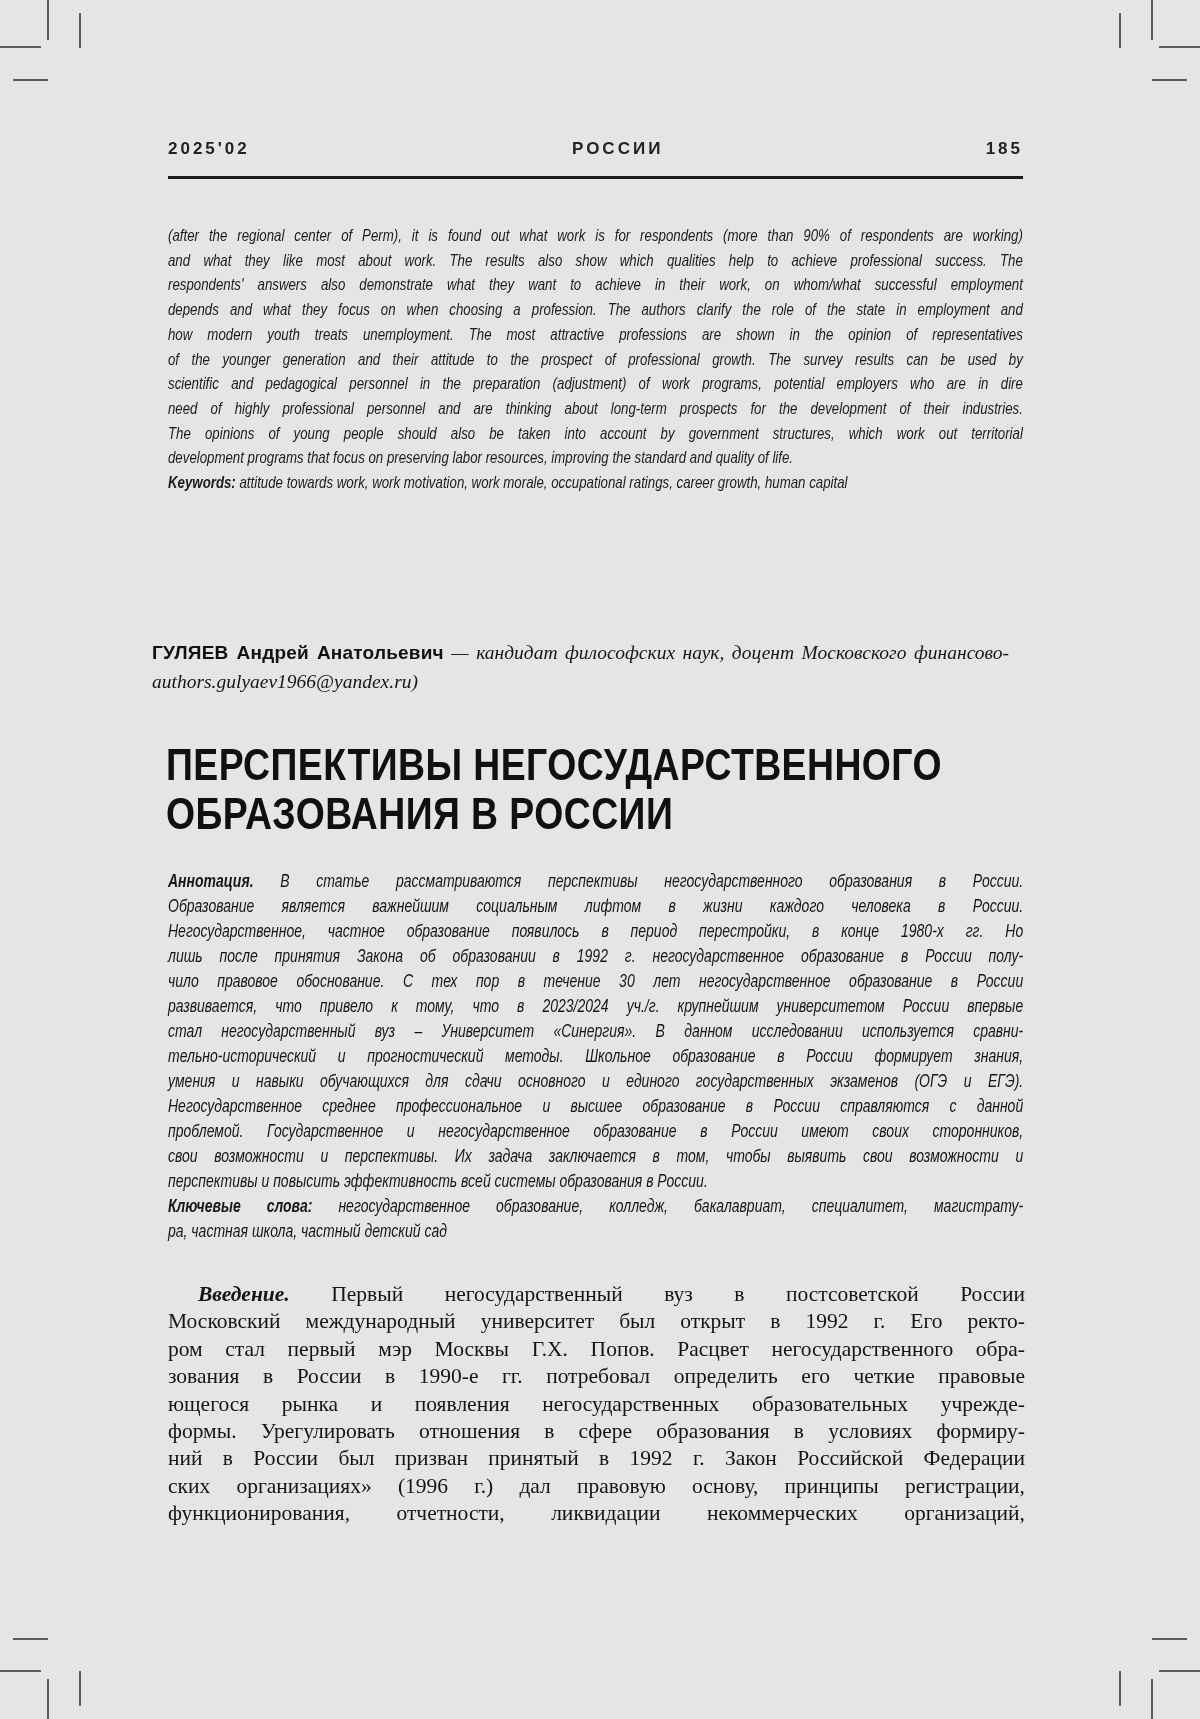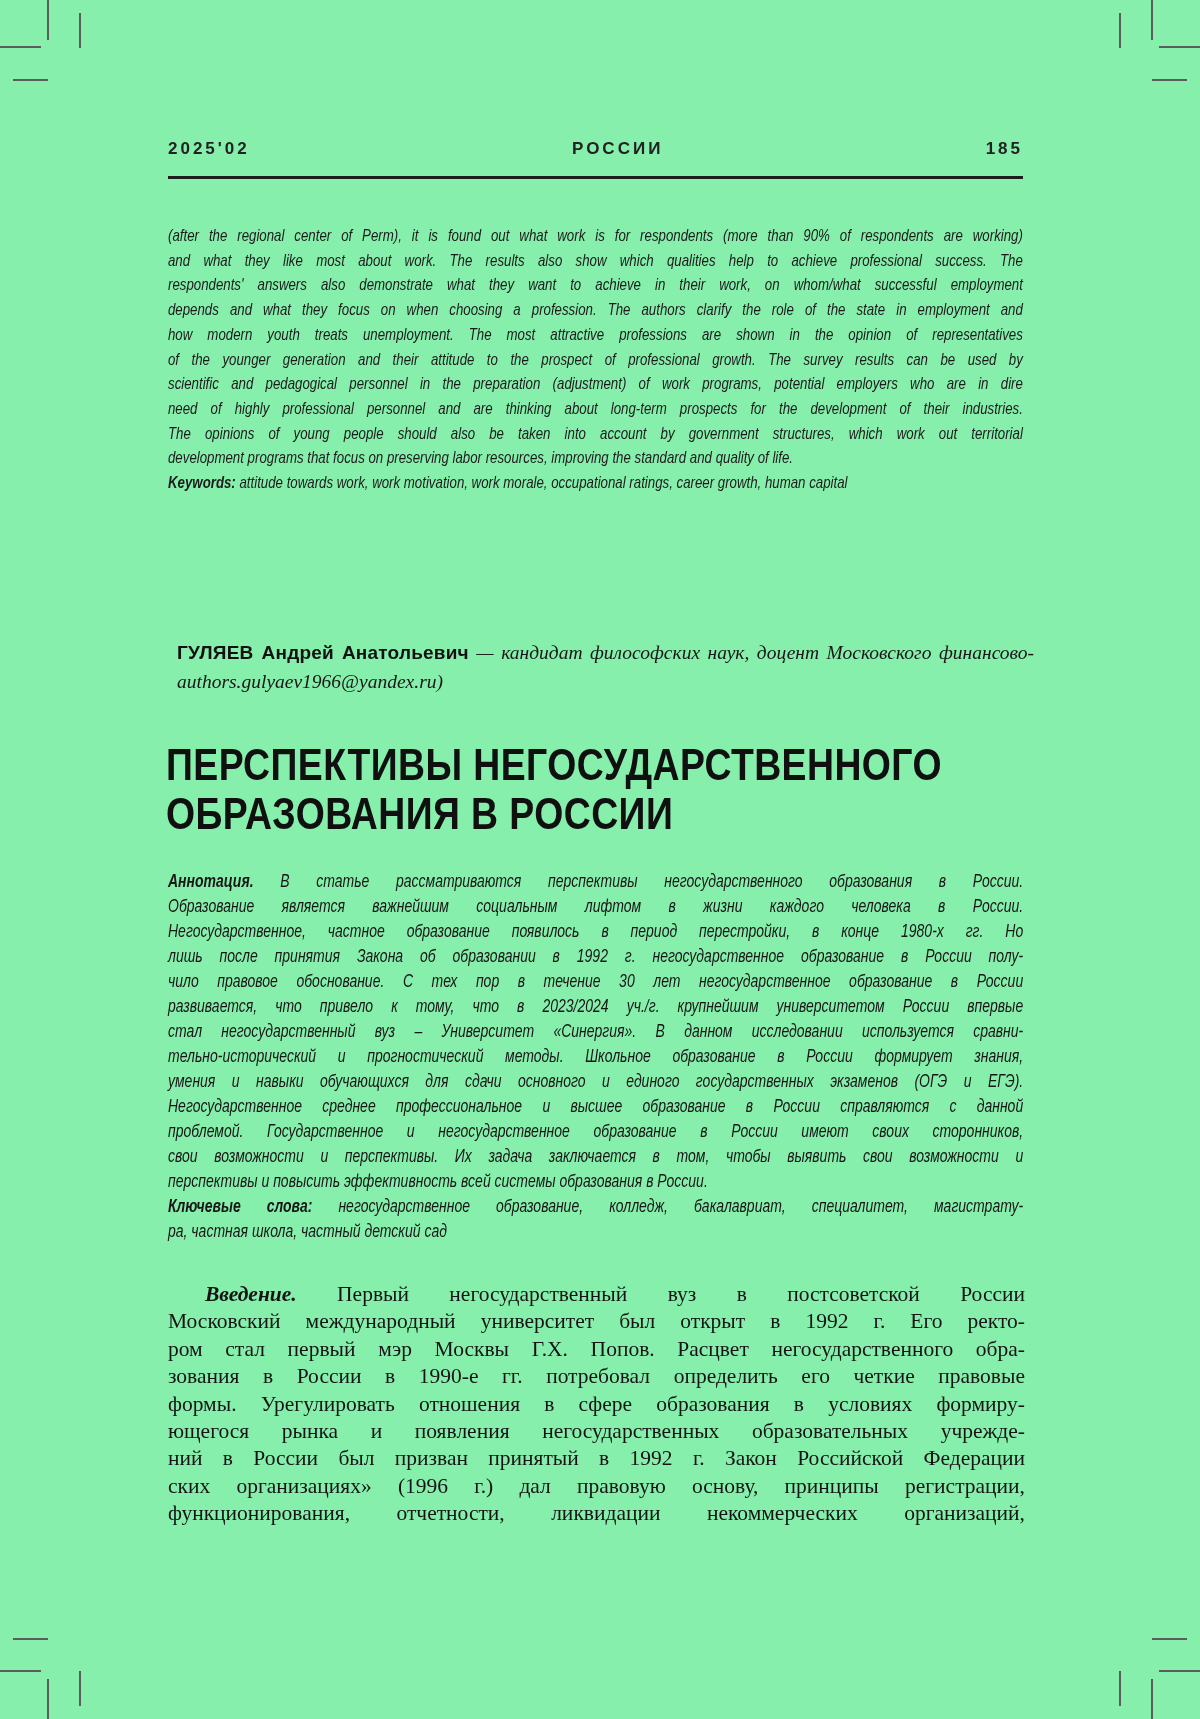--- a/index.html
+++ b/index.html
@@ -1,18 +1,18 @@
 <!DOCTYPE html>
 <html><head>
 <meta charset="utf-8">
 <style>
   * { margin:0; padding:0; box-sizing:border-box; }
   html,body { background:#ffffff; }
   .page {
-    position:relative; width:1200px; height:1719px; background:#86efac;
+    position:relative; width:1200px; height:1719px; background:#e5e5e5;
     font-family:"Liberation Sans", sans-serif; color:#1a1a1a; overflow:hidden;
   }
   
   .cm { position:absolute; background:#5c5c5c; }
 
   
   .hdr {
     position:absolute; left:168px; top:139px; width:855px;
     display:flex; justify-content:space-between; align-items:flex-start;
     font-size:17px; font-weight:bold; letter-spacing:3px; color:#222;
@@ -35,35 +35,35 @@
     font-weight:bold; font-size:44px; line-height:49px; letter-spacing:0.5px; color:#101010;
   }
 
   
   .jl > div { text-align:justify; text-align-last:justify; }
   .jl > div:last-child { text-align-last:left; }
   .jl.all > div:last-child { text-align-last:justify; }
   .jline { text-align:justify; text-align-last:justify; }
 
   .author {
-    position:absolute; left:177px; top:638px; width:857px;
+    position:absolute; left:152px; top:638px; width:857px;
     font-family:"Liberation Serif", serif; font-style:italic;
     font-size:19.5px; line-height:29px; color:#161616;
   }
   .author-name {
     font-family:"Liberation Sans", sans-serif; font-style:normal;
     font-weight:bold; font-size:19px; letter-spacing:0.2px; color:#111;
   }
 
   .intro {
     position:absolute; left:168px; top:1281px; width:857px;
     font-family:"Liberation Serif", serif; font-size:21.5px; line-height:27.4px; color:#141414;
   }
   .intro-first { text-indent:30px; }
-  .intro-label { font-weight:bold; font-style:italic;margin-left:7px; }
+  .intro-label { font-weight:bold; font-style:italic; }
 </style>
 </head>
 <body>
 
 <div class="page">
 
   <div>
     <div class="cm" style="left:47px;top:0;width:1.5px;height:40px"></div>
     <div class="cm" style="left:79px;top:13px;width:1.5px;height:35px"></div>
     <div class="cm" style="left:0;top:46px;width:41px;height:1.5px"></div>
@@ -139,21 +139,21 @@
     <div class="jline"><b>Ключевые слова:</b><span> негосударственное образование, колледж, бакалавриат, специалитет, магистрату-</span></div>
     <div>ра, частная школа, частный детский сад</div>
   </div>
 
   <div class="intro">
     <div class="jline intro-first"><b class="intro-label">Введение.</b><span> Первый негосударственный вуз в постсоветской России</span></div>
     <div class="jl all">
         <div class="tline">Московский международный университет был открыт в 1992 г. Его ректо-</div>
         <div class="tline">ром стал первый мэр Москвы Г.Х. Попов. Расцвет негосударственного обра-</div>
         <div class="tline">зования в России в 1990-е гг. потребовал определить его четкие правовые</div>
+        <div class="tline">ющегося рынка и появления негосударственных образовательных учрежде-</div>
         <div class="tline">формы. Урегулировать отношения в сфере образования в условиях формиру-</div>
-        <div class="tline">ющегося рынка и появления негосударственных образовательных учрежде-</div>
         <div class="tline">ний в России был призван принятый в 1992 г. Закон Российской Федерации</div>
         <div class="tline">ских организациях» (1996 г.) дал правовую основу, принципы регистрации,</div>
         <div class="tline">функционирования, отчетности, ликвидации некоммерческих организаций,</div>
       </div>
   </div>
 
 </div>
 
 </body></html>

